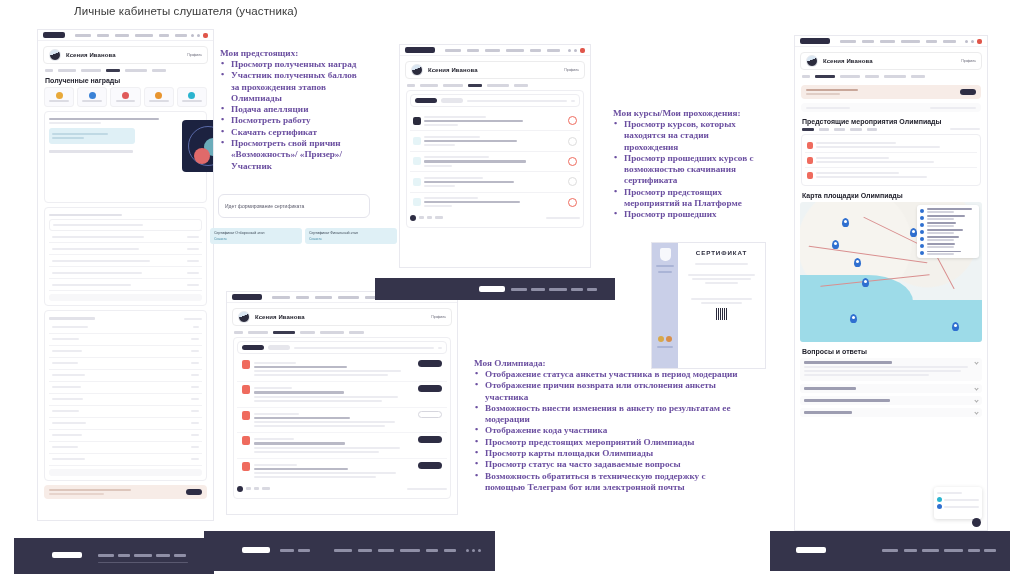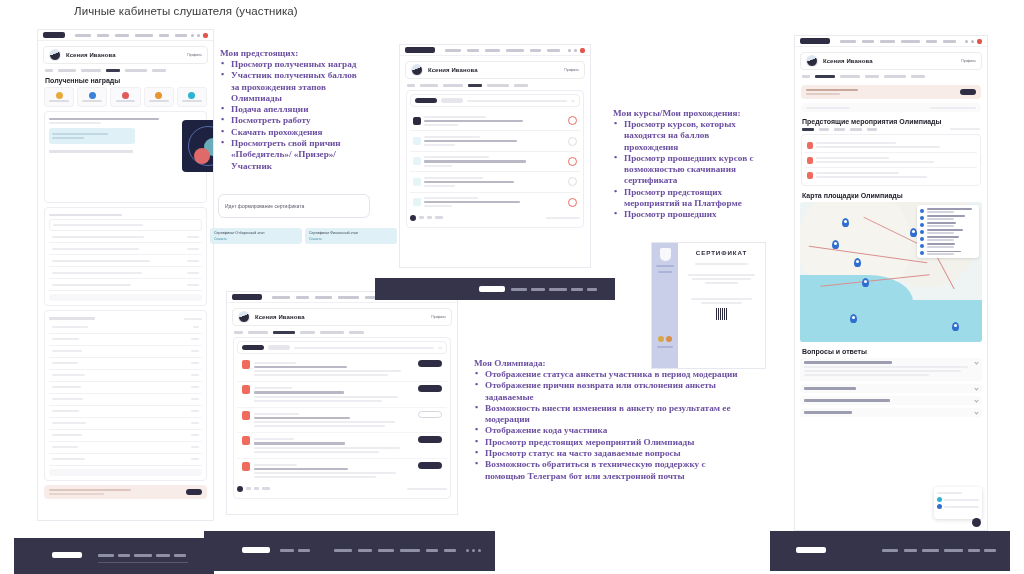--- a/index.html
+++ b/index.html
@@ -365,23 +365,23 @@
 
   <div class="txtblock" style="left:220px; top:48px; width:180px;">
     <div class="head">Мои предстоящих:</div>
     <ul>
       <li class="bullet">Просмотр полученных наград</li>
       <li class="bullet">Участник полученных баллов</li>
       <li class="cont">за прохождения этапов</li>
       <li class="cont">Олимпиады</li>
       <li class="bullet">Подача апелляции</li>
       <li class="bullet">Посмотреть работу</li>
-      <li class="bullet">Скачать прохождения</li>
+      <li class="bullet">Скачать сертификат</li>
       <li class="bullet">Просмотреть свой причин</li>
-      <li class="cont">«Победитель»/ «Призер»/</li>
+      <li class="cont">«Возможность»/ «Призер»/</li>
       <li class="cont">Участник</li>
     </ul>
   </div>
 
   <div class="toastbox" style="left:218px; top:194px; width:152px; height:24px;">
     <span>Идет формирование сертификата</span>
   </div>
 
   <div class="certbtn" style="position:absolute; left:210px; top:228px; width:92px;">
     <span class="a">Сертификат Отборочный этап</span>
@@ -481,21 +481,21 @@
           <i style="width:8px"></i>
         <span class="ln sm" style="width:34px;margin:0 0 0 auto"></span>
       </div>
     </div>
   </div>
 
   <div class="txtblock" style="left:613px; top:108px; width:175px;">
     <div class="head">Мои курсы/Мои прохождения:</div>
     <ul>
       <li class="bullet">Просмотр курсов, которых</li>
-      <li class="cont">находятся на баллов</li>
+      <li class="cont">находятся на стадии</li>
       <li class="cont">прохождения</li>
       <li class="bullet">Просмотр прошедших курсов с</li>
       <li class="cont">возможностью скачивания</li>
       <li class="cont">сертификата</li>
       <li class="bullet">Просмотр предстоящих</li>
       <li class="cont">мероприятий на Платформе</li>
       <li class="bullet">Просмотр прошедших</li>
     </ul>
   </div>
 
@@ -814,25 +814,26 @@
     <div class="dl" style="left:174px;top:10px;width:18px"></div>
     <div class="dl" style="left:196px;top:10px;width:12px"></div>
     <div class="dl" style="left:212px;top:10px;width:10px"></div>
   </div>
 
   <div class="txtblock" style="left:474px; top:358px; width:300px;">
     <div class="head">Моя Олимпиада:</div>
     <ul>
       <li class="bullet">Отображение статуса анкеты участника в период модерации</li>
       <li class="bullet">Отображение причин возврата или отклонения анкеты</li>
-      <li class="cont">задаваемые</li>
+      <li class="cont">участника</li>
       <li class="bullet">Возможность внести изменения в анкету по результатам ее</li>
       <li class="cont">модерации</li>
       <li class="bullet">Отображение кода участника</li>
       <li class="bullet">Просмотр предстоящих мероприятий Олимпиады</li>
+      <li class="bullet">Просмотр карты площадки Олимпиады</li>
       <li class="bullet">Просмотр статус на часто задаваемые вопросы</li>
       <li class="bullet">Возможность обратиться в техническую поддержку с</li>
       <li class="cont">помощью Телеграм бот или электронной почты</li>
     </ul>
   </div>
 
   <div class="darkbar" style="left:14px; top:538px; width:200px; height:36px;">
     <div class="logo2" style="left:38px;top:14px;width:30px;"></div>
     <div class="dl" style="left:84px;top:16px;width:16px"></div>
     <div class="dl" style="left:104px;top:16px;width:12px"></div>

